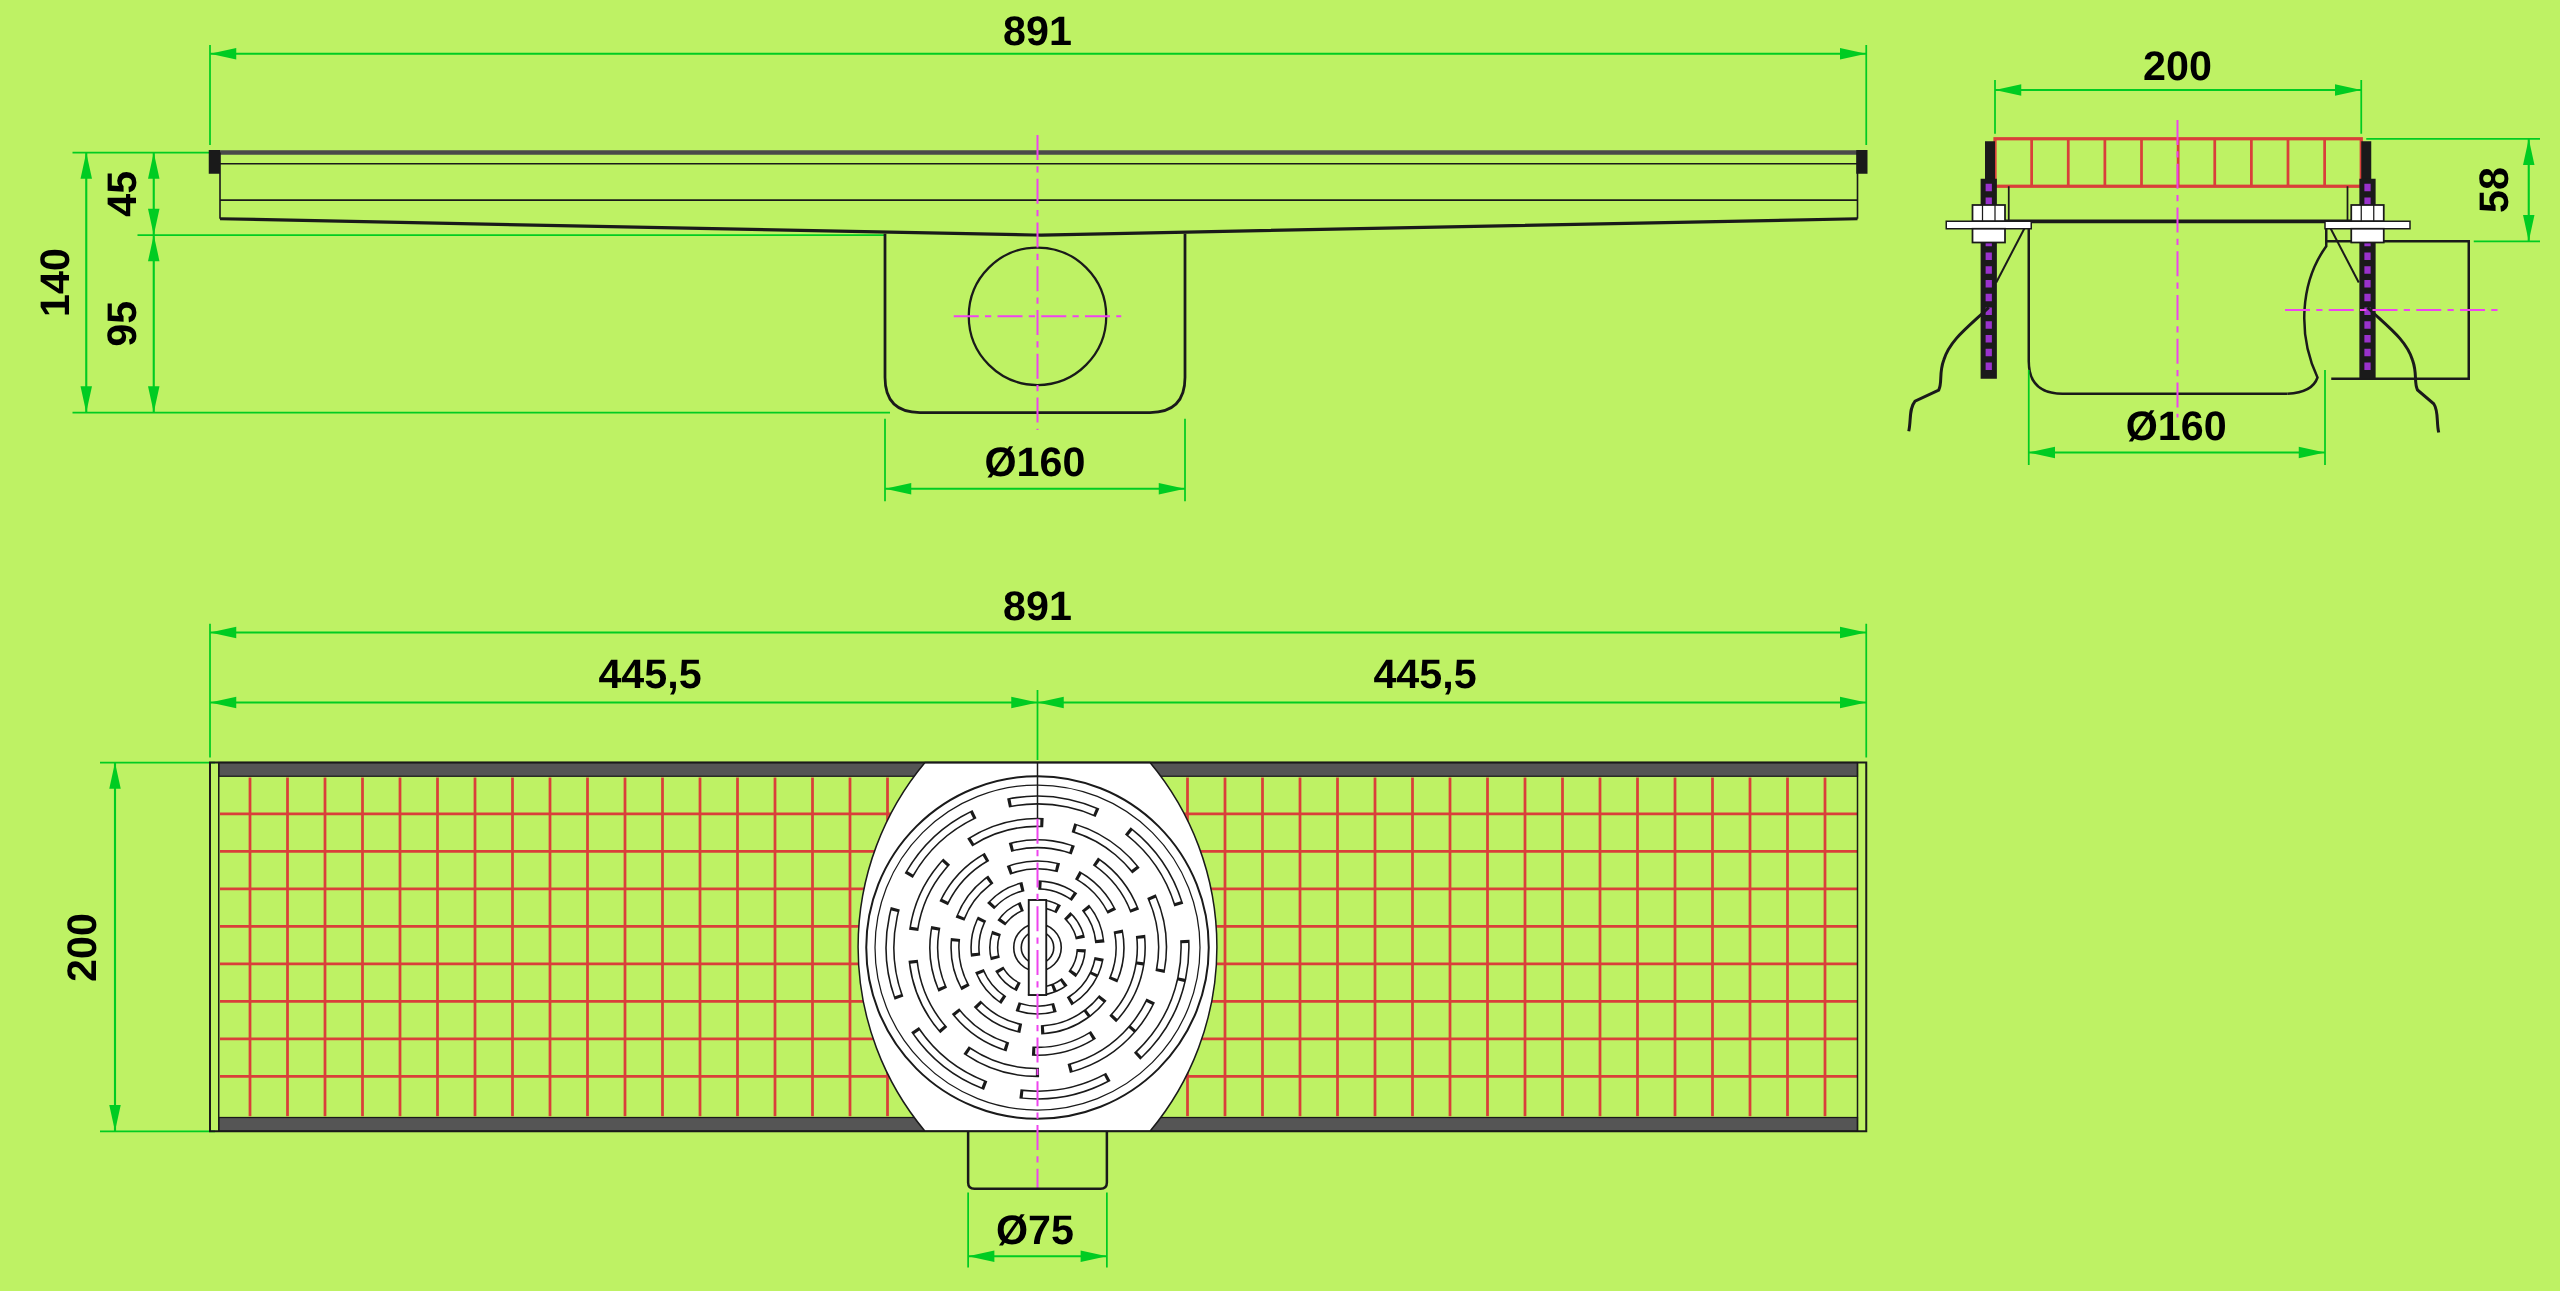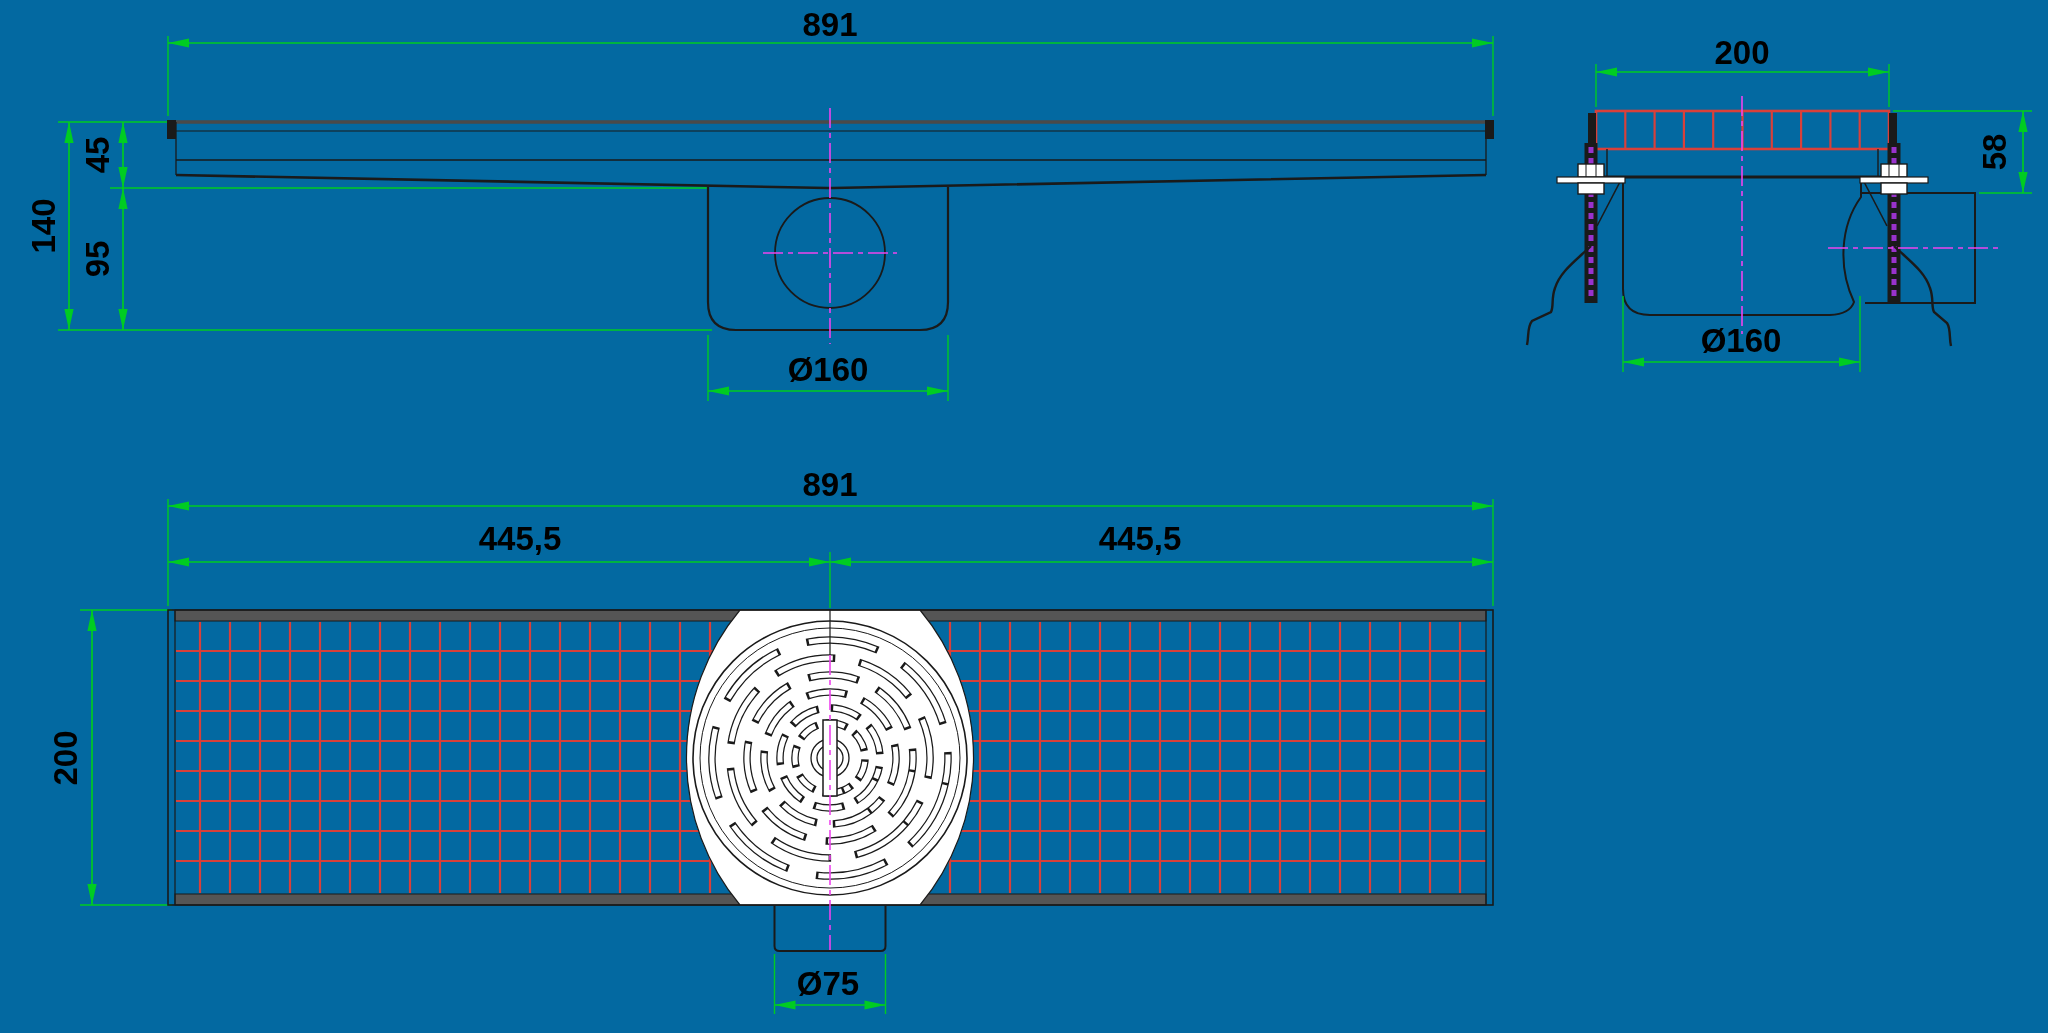--- a/index.html
+++ b/index.html
@@ -1,16 +1,16 @@
 <!DOCTYPE html>
 <html style="--dim: #00cc22; --grate: #d9403a; --center: #ee44ee; --thr: #9932cc; --line: #1a1a1a; --band: #555555;"><head>
 <meta charset="utf-8">
 <style>
   html,body{margin:0;padding:0;background:#ffffff;}
-  .stage{width:2048px;height:1033px;position:relative;background:#0369a1;}
+  .stage{width:2048px;height:1033px;position:relative;background:#bef264;}
   svg{font-family:"Liberation Sans",sans-serif;font-weight:bold;}
   .dimline{stroke:var(--dim);stroke-width:1.7;fill:none;}
   .dimthin{stroke:var(--dim);stroke-width:1.4;fill:none;}
   .dimtext{font-size:33px;fill:#000;text-anchor:middle;}
   .bl{stroke:var(--line);fill:none;}
   .blf{fill:var(--line);stroke:none;}
   .gray{stroke:#4a4a4a;fill:none;}
   .band{fill:var(--band);stroke:var(--line);stroke-width:1;}
   .redln{stroke:var(--grate);fill:none;}
   .mag{stroke:var(--center);stroke-width:1.6;fill:none;stroke-dasharray:20 5 5 5;}

